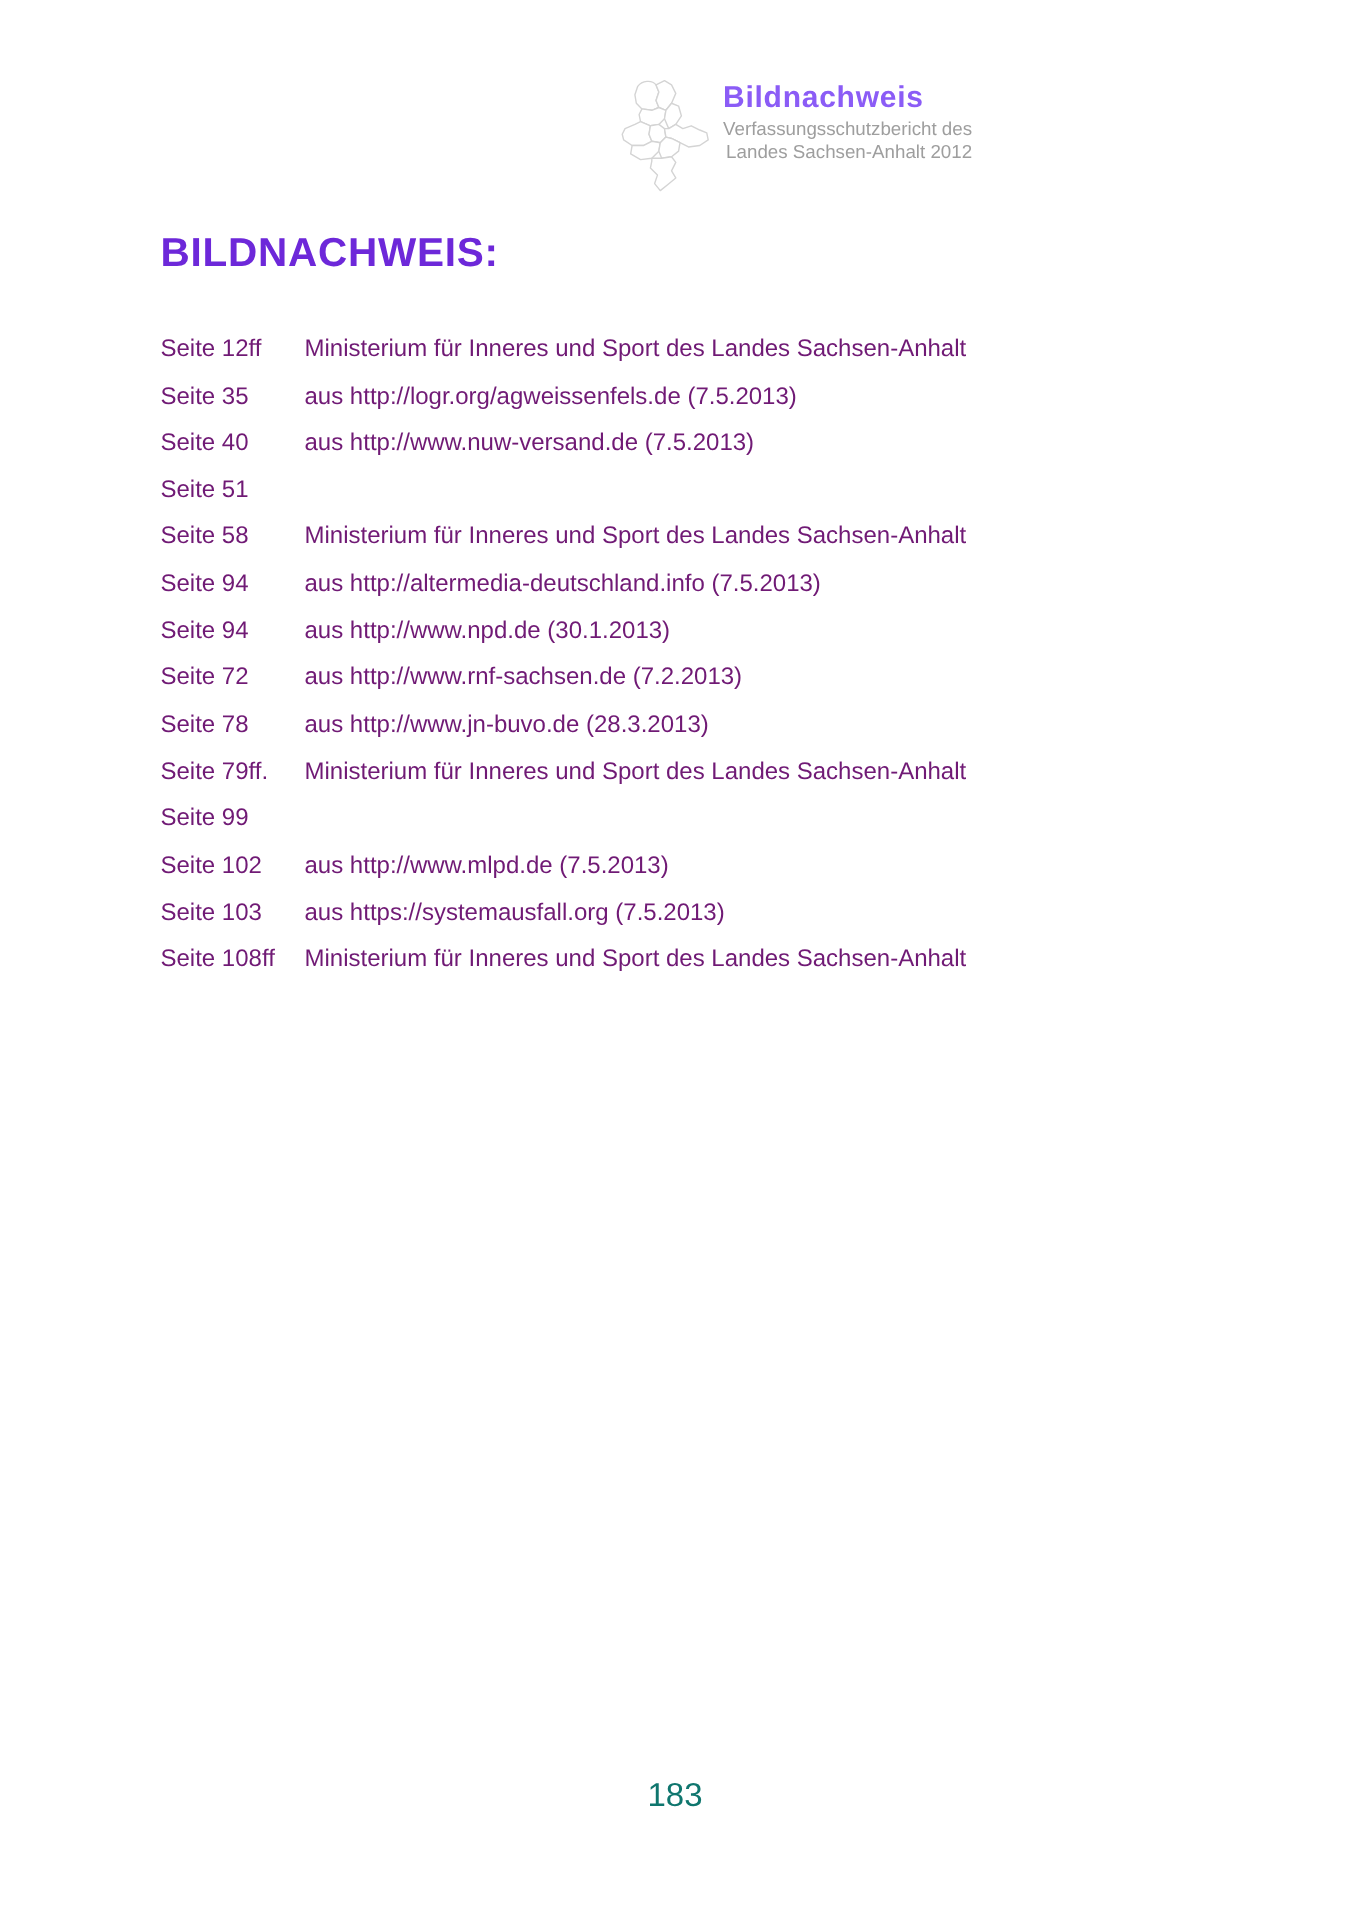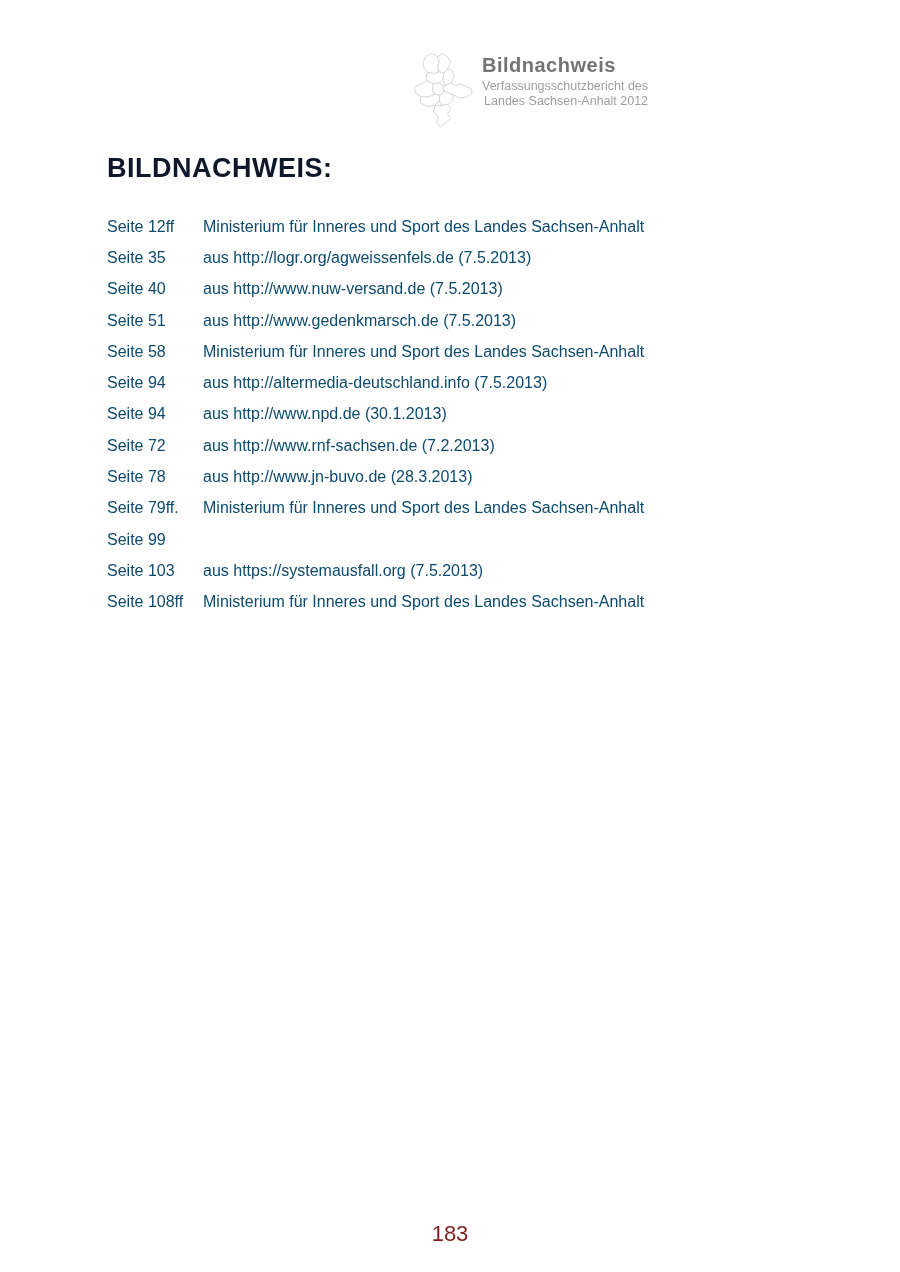--- a/index.html
+++ b/index.html
@@ -26,75 +26,74 @@
     height: 85px;
     flex: 0 0 auto;
   }
   .header-text {
     margin-left: 8px;
     padding-top: 7px;
   }
   .header-title {
     font-size: 20px;
     font-weight: bold;
-    color: #737373;
+    color: #8b5cf6;
     letter-spacing: 0.5px;
     line-height: 22px;
   }
   .header-subtitle {
     margin-top: 3px;
     font-size: 12.5px;
     color: #9e9e9e;
     line-height: 15px;
     text-align: right;
   }
 
   
   .main-heading {
     position: absolute;
     left: 107px;
     top: 153px;
     font-size: 27px;
     font-weight: bold;
     letter-spacing: 0.5px;
-    color: #0f172a;
+    color: #6d28d9;
   }
 
   .credits {
     position: absolute;
     left: 107px;
     top: 211px;
     width: 680px;
   }
   .credit-row {
     display: flex;
-    align-items: center;
+    align-items: flex-end;
     height: 31.3px;
     font-size: 16px;
-    color: #0c4a6e;
+    color: #701a75;
   }
   .credit-page {
     flex: 0 0 96px;
     white-space: nowrap;
   }
   .credit-source {
     flex: 1 1 auto;
     white-space: nowrap;
   }
 
   
   .page-number {
     position: absolute;
     top: 1184px;
     left: 0;
     width: 100%;
     text-align: center;
     font-size: 22px;
-    color: #7f1d1d;
-    margin-top: 37px;
+    color: #0f766e;
   }
 </style>
 </head>
 <body>
 
 <div class="doc-header">
   <svg class="map-logo" viewBox="0 0 66 88" fill="#ffffff" stroke="#d4d4d4" stroke-width="1" stroke-linejoin="round" stroke-linecap="round">
 
     <path d="M14,10 C17,6 24,5 27,9 L29,14 27,20 29,25 24,27 17,26 13,22 12,16 Z"></path>
     <path d="M27,9 L33,6 38,9 41,15 38,22 34,27 29,25 27,20 29,14 Z"></path>
@@ -130,21 +129,20 @@
       <span class="credit-source">aus http://logr.org/agweissenfels.de (7.5.2013)</span>
     </div>
 
     <div class="credit-row">
       <span class="credit-page">Seite 40</span>
       <span class="credit-source">aus http://www.nuw-versand.de (7.5.2013)</span>
     </div>
 
     <div class="credit-row">
       <span class="credit-page">Seite 51</span>
-      <span class="credit-source">aus http://www.gedenkmarsch.de (7.5.2013)</span>
     </div>
 
     <div class="credit-row">
       <span class="credit-page">Seite 58</span>
       <span class="credit-source">Ministerium für Inneres und Sport des Landes Sachsen-Anhalt</span>
     </div>
 
     <div class="credit-row">
       <span class="credit-page">Seite 94</span>
       <span class="credit-source">aus http://altermedia-deutschland.info (7.5.2013)</span>
@@ -168,20 +166,24 @@
     <div class="credit-row">
       <span class="credit-page">Seite 79ff.</span>
       <span class="credit-source">Ministerium für Inneres und Sport des Landes Sachsen-Anhalt</span>
     </div>
 
     <div class="credit-row">
       <span class="credit-page">Seite 99</span>
     </div>
 
 
+    <div class="credit-row">
+      <span class="credit-page">Seite 102</span>
+      <span class="credit-source">aus http://www.mlpd.de (7.5.2013)</span>
+    </div>
 
     <div class="credit-row">
       <span class="credit-page">Seite 103</span>
       <span class="credit-source">aus https://systemausfall.org (7.5.2013)</span>
     </div>
 
     <div class="credit-row">
       <span class="credit-page">Seite 108ff</span>
       <span class="credit-source">Ministerium für Inneres und Sport des Landes Sachsen-Anhalt</span>
     </div>

